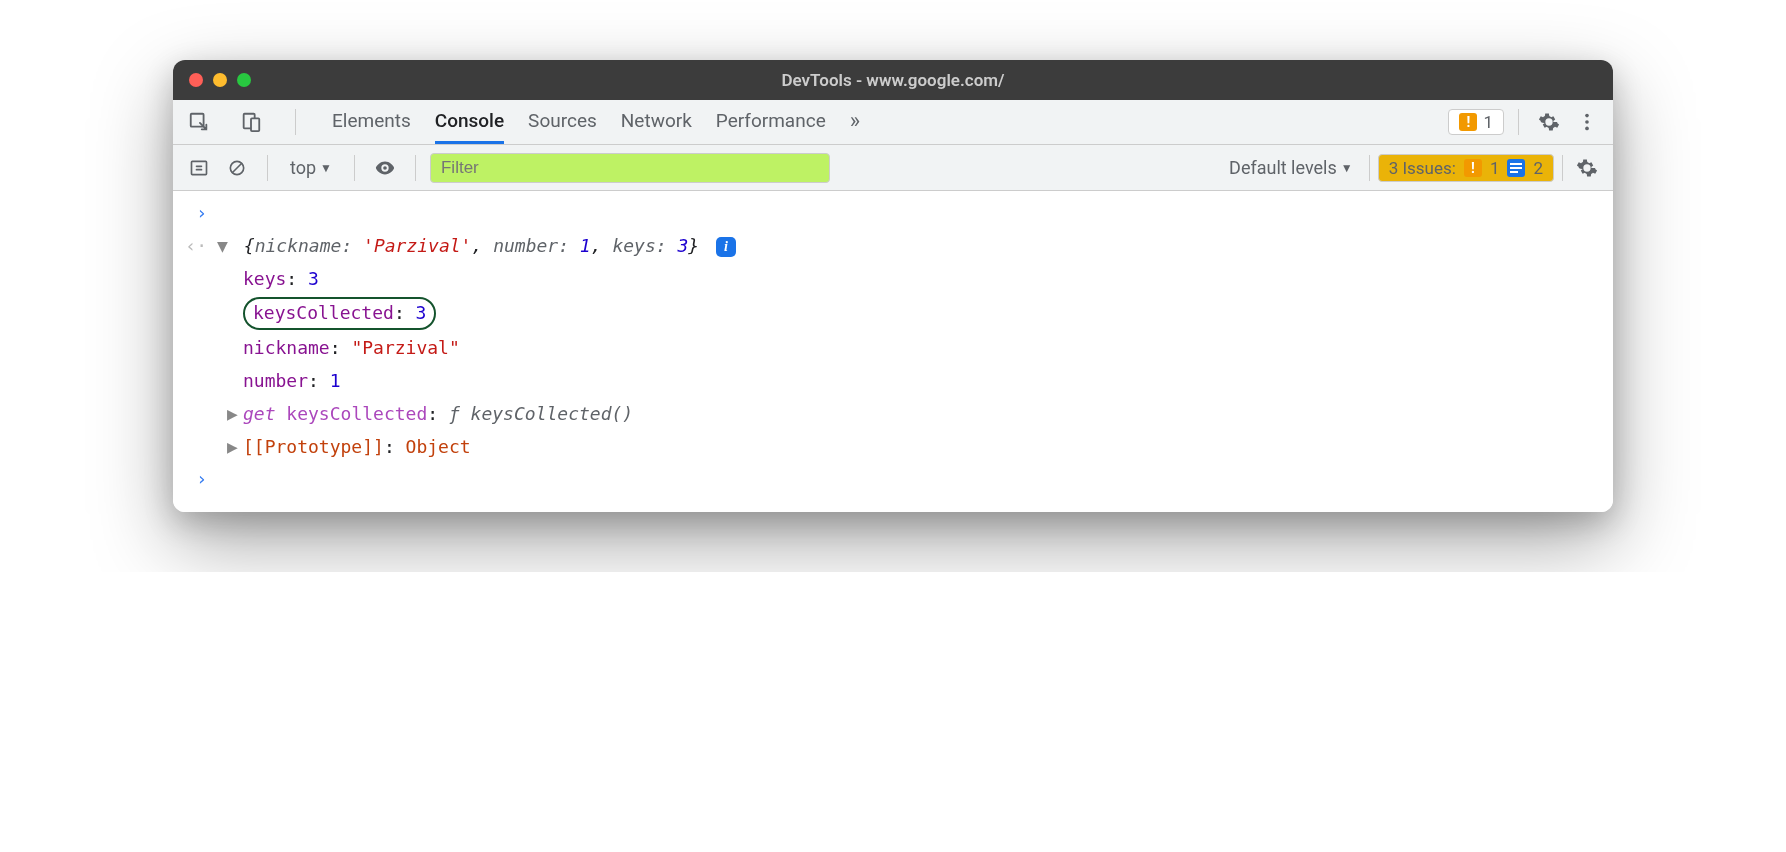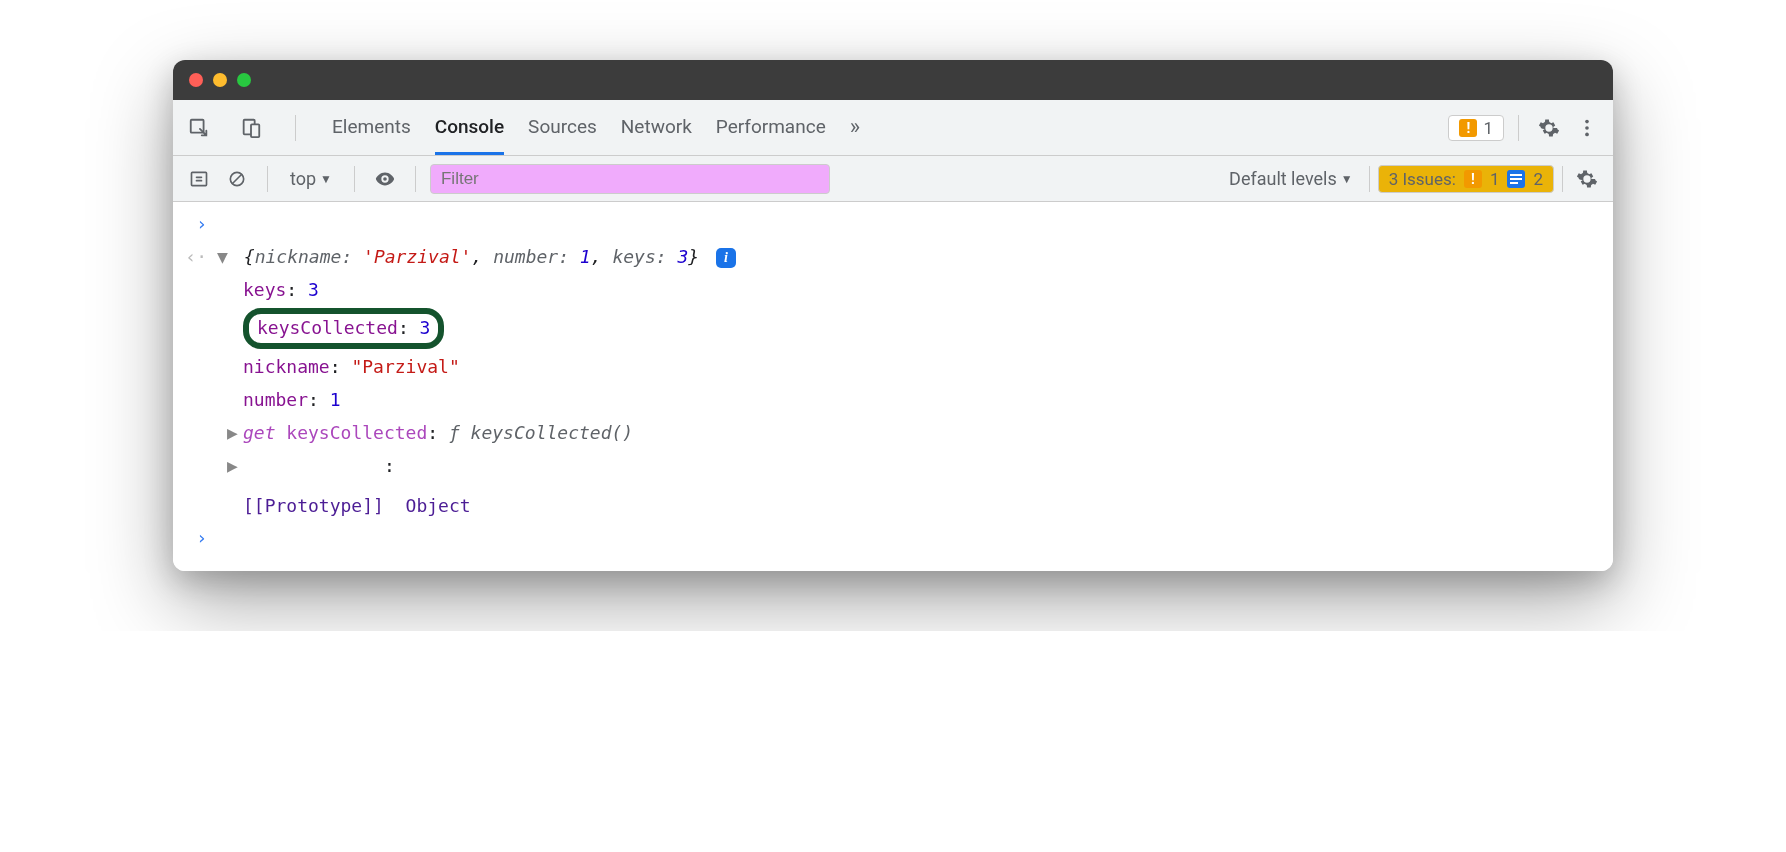--- a/index.html
+++ b/index.html
@@ -39,21 +39,21 @@
     left: 0; right: 0;
     text-align: center;
     color: #ccc;
     font-size: 17px;
     font-weight: 600;
     pointer-events: none;
   }
   .tabbar {
     display: flex;
     align-items: center;
-    height: 56px;
+    height: 45px;
     border-bottom: 1px solid #ccc;
     background: #f1f3f4;
     padding: 0 10px;
     gap: 20px;
   }
   .icon-btn {
     width: 32px; height: 32px;
     display: flex;
     align-items: center;
     justify-content: center;
@@ -144,21 +144,21 @@
     align-items: center;
     gap: 4px;
     cursor: pointer;
   }
   .tri-down { font-size: 12px; color: #5f6368; }
   .filter-input {
     flex: 1;
     max-width: 400px;
     border: 1px solid #ccc;
     border-radius: 4px;
-    background: #f0abfc;
+    background: #bef264;
     height: 30px;
     padding: 0 10px;
     font-size: 17px;
     color: #5f6368;
   }
   .toolbar .right {
     margin-left: auto;
     display: flex;
     align-items: center;
   }
@@ -203,58 +203,59 @@
     width: 16px;
   }
   .key { color: #881391; }
   .key-italic { color: #5f6368; font-style: italic; }
   .string { color: #c41a16; }
   .number { color: #1c00cf; }
   .punct { color: #202124; }
   .fn-italic { color: #5f6368; font-style: italic; }
   .get-kw { color: #ab47bc; font-style: italic; }
   .get-name { color: #ab47bc; }
-  .proto { color: #4c1d95; margin-top: 40px; }
+  .proto { color: #c2410c; }
   .summary { font-style: italic; }
   .info-icon {
     display: inline-flex;
     width: 20px; height: 20px;
     background: #1a73e8;
     color: #fff;
     border-radius: 5px;
     align-items: center;
     justify-content: center;
     font-size: 14px;
     font-style: italic;
     font-weight: bold;
     margin-left: 6px;
     vertical-align: middle;
     font-family: Georgia, serif;
   }
   .indent1 { padding-left: 70px; }
   .indent2 { padding-left: 70px; }
   .highlight-ring {
-    border: 6px solid #14532d;
+    border: 2px solid #14532d;
     border-radius: 18px;
     padding: 0 8px;
     display: inline-block;
   }
   svg { display: block; }
 </style>
 </head>
 <body>
 
 <div class="window">
 
   <div class="titlebar">
     <div class="traffic-lights">
       <div class="tl tl-close"></div>
       <div class="tl tl-min"></div>
       <div class="tl tl-max"></div>
     </div>
+    <div class="title">DevTools - www.google.com/</div>
   </div>
 
   <div class="tabbar">
     <div class="icon-btn">
       <svg width="22" height="22" viewBox="0 0 24 24" fill="none" stroke="#5f6368" stroke-width="2">
         <rect x="3" y="3" width="14" height="14" rx="1"></rect>
         <path d="M13 13 L20 20 M20 15 L20 20 L15 20" stroke-linecap="round"></path>
       </svg>
     </div>
     <div class="icon-btn">

